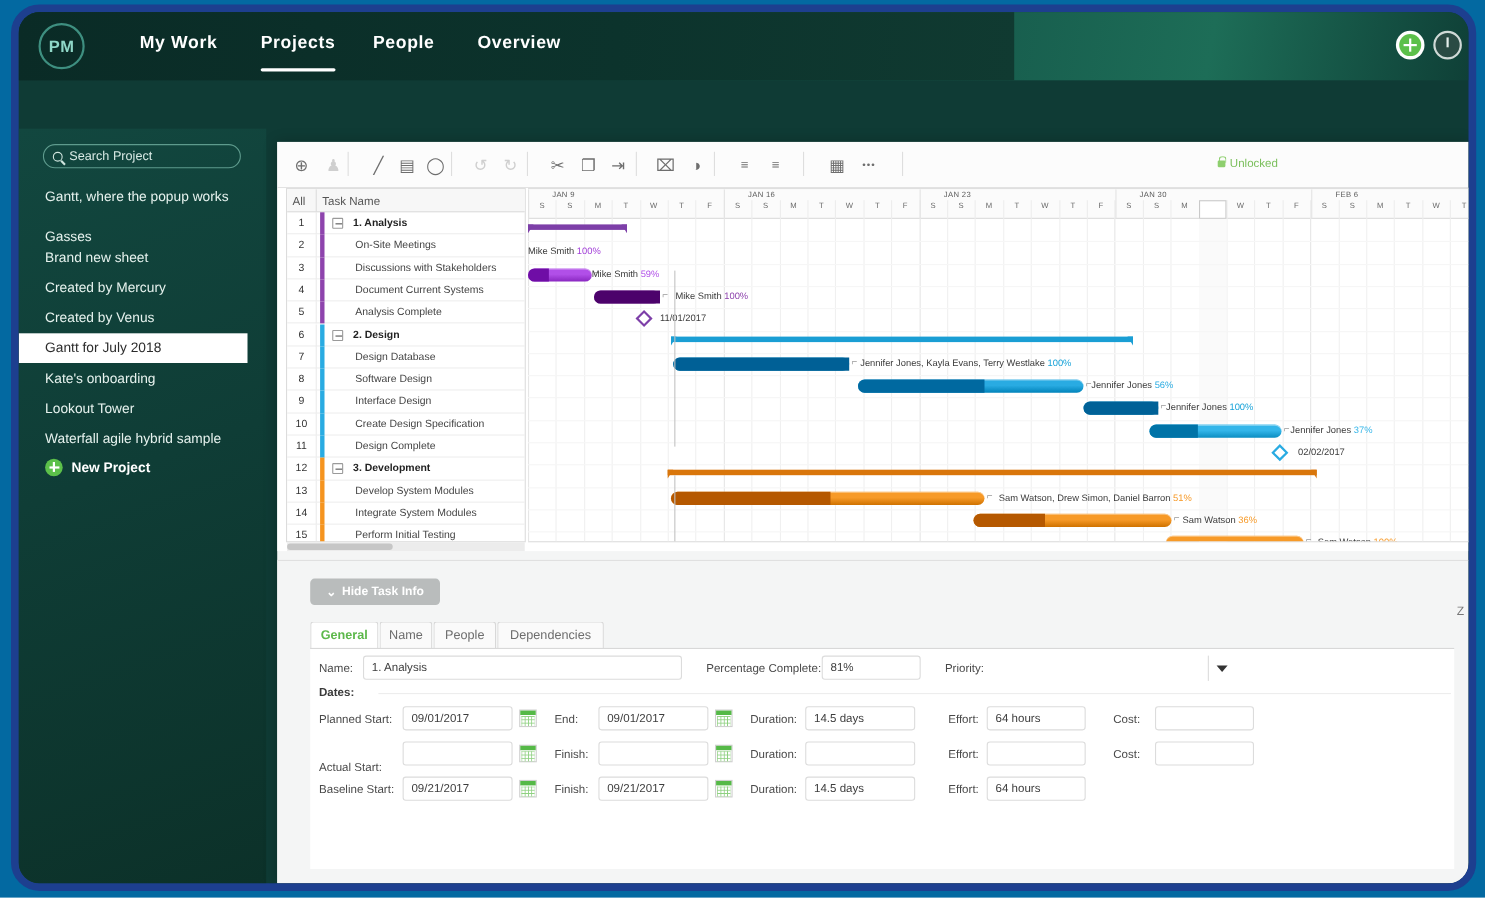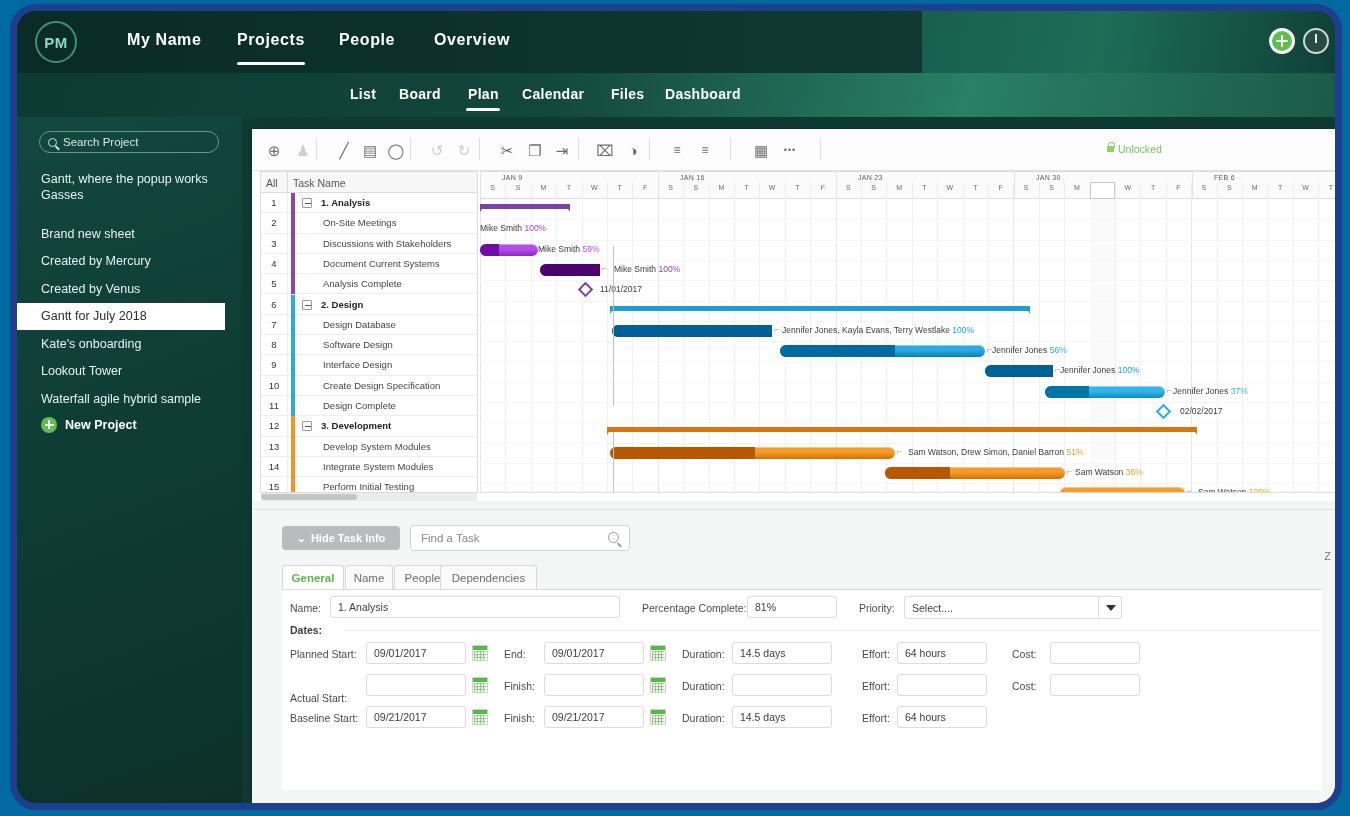--- a/index.html
+++ b/index.html
@@ -260,52 +260,41 @@
 <body>
 
 <div id="frame">
  <div id="device">
   <div id="screen">
 
     <div id="topnav">
       <div id="topnav-dark"></div>
       <div id="logo">PM</div>
       <div id="topnav-items">
-            <div class="navitem" style="left: 110px;">My Name</div>
+            <div class="navitem" style="left: 110px;">My Work</div>
             <div class="navitem" style="left: 220px;">Projects</div>
             <div class="navunder" style="left: 220px; top: 51px; width: 68px;"></div>
             <div class="navitem" style="left: 322px;">People</div>
             <div class="navitem" style="left: 417px;">Overview</div>
           </div>
       <div id="plus-circle">
             <i></i>
           </div>
       <div id="clock-circle"></div>
     </div>
 
-    <div id="subnav">
-      <div id="subnav-items">
-            <div class="subitem" style="left: 333px;">List</div>
-            <div class="subitem" style="left: 382px;">Board</div>
-            <div class="subitem" style="left: 451px;">Plan</div>
-            <div id="subunder" style="left: 449px; top: 35px; width: 34px;"></div>
-            <div class="subitem" style="left: 505px;">Calendar</div>
-            <div class="subitem" style="left: 594px;">Files</div>
-            <div class="subitem" style="left: 648px;">Dashboard</div>
-          </div>
-    </div>
 
     <div id="sidebar">
       <div id="searchbox">
         <span class="mag"></span>
         <span>Search Project</span>
       </div>
       <div id="projlist">
             <div class="proj" style="top: 48px;">Gantt, where the popup works</div>
-            <div class="proj" style="top: 64px;">Gasses</div>
+            <div class="proj" style="top: 84px;">Gasses</div>
             <div class="proj" style="top: 103px;">Brand new sheet</div>
             <div class="proj" style="top: 130.5px;">Created by Mercury</div>
             <div class="proj" style="top: 158px;">Created by Venus</div>
             <div class="proj active" style="top: 185.5px;">Gantt for July 2018</div>
             <div class="proj" style="top: 213px;">Kate's onboarding</div>
             <div class="proj" style="top: 240.5px;">Lookout Tower</div>
             <div class="proj" style="top: 268px;">Waterfall agile hybrid sample</div>
           </div>
       <div id="newproj" style="top: 299.5px;">
         <span class="pc"></span>
@@ -689,39 +678,34 @@
         <div id="ch-scroll">
               <i></i>
             </div>
       </div>
 
       <div id="taskinfo">
         <div id="hidebtn">
           <span>⌄</span>
           <span>Hide Task Info</span>
         </div>
-        <div id="findtask">
-          <span>Find a Task</span>
-          <span class="mag2"></span>
-        </div>
         <div id="zlabel">Z</div>
         <div id="ftabs">
               <div class="ftab active" style="left: 30px; width: 62px;">General</div>
               <div class="ftab" style="left: 93px; width: 48px;">Name</div>
               <div class="ftab" style="left: 142px; width: 57px;">People</div>
-              <div class="ftab" style="left: 188px; width: 97px;">Dependencies</div>
+              <div class="ftab" style="left: 200px; width: 97px;">Dependencies</div>
             </div>
         <div id="tabline"></div>
         <div id="formarea">
           <div class="flabel" style="left:8px;top:12px">Name:</div>
           <div class="finput" style="left:48px;top:6px;width:290px;height:22px">1. Analysis</div>
           <div class="flabel" style="left:360px;top:12px">Percentage Complete:</div>
           <div class="finput" style="left:465px;top:6px;width:90px;height:22px">81%</div>
           <div class="flabel" style="left:577px;top:12px">Priority:</div>
-          <div class="finput" style="left:622px;top:6px;width:218px;height:23px">Select....</div>
           <div id="dropcaret" style="left:816px;top:6px"></div>
           <div id="dateslabel">Dates:</div>
           <div id="datesrule"></div>
           <div id="daterows">
                 <div class="flabel" style="left: 8px; top: 58px;">Planned Start:</div>
                 <div class="finput" style="left: 84px; top: 52px; width: 100px; height: 22px;">09/01/2017</div>
                 <div class="cal" style="left: 190px; top: 55px;">
                   <span class="top"></span>
                   <span class="gridc"></span>
                 </div>

